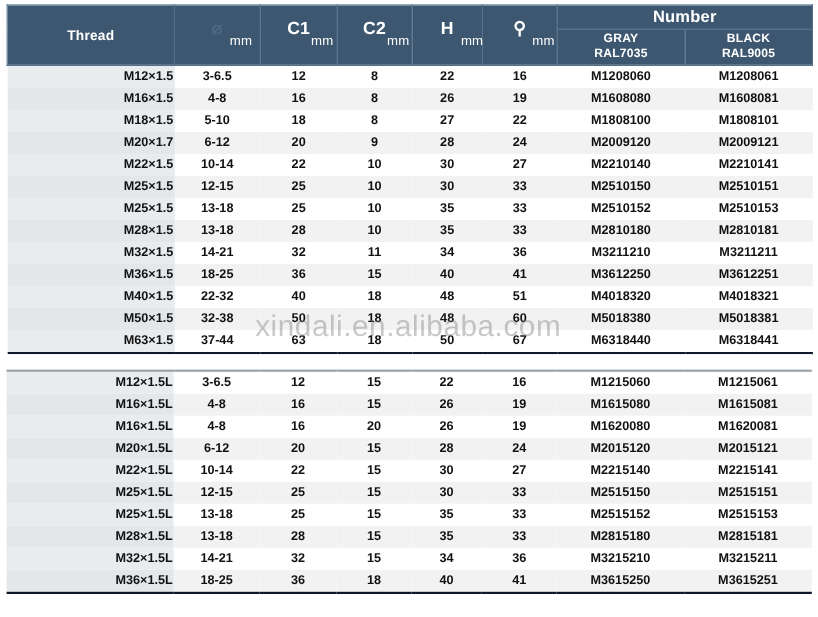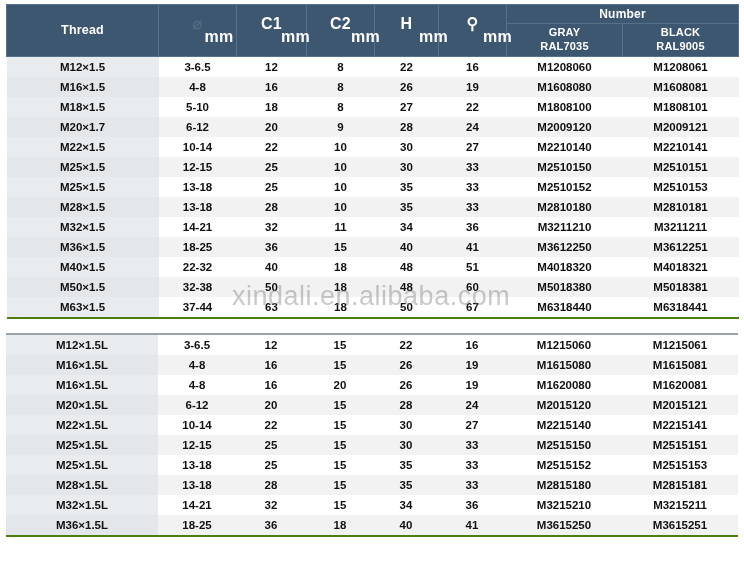--- a/index.html
+++ b/index.html
@@ -33,57 +33,57 @@
     background: #3d5770;
     color: #ffffff;
     font-weight: bold;
     text-align: center;
     vertical-align: middle;
     border: 1px solid #55718c;
     padding: 2px 1px;
     letter-spacing: 0.2px;
   }
   thead th.thread-head { font-size: 12.5px; }
-  thead th.num-head    { font-size: 12px; }
+  thead th.num-head    { font-size: 15px; }
   thead th.sub-head    { font-size: 11px; line-height: 1.25; }
   .sym {
     display: block;
     font-size: 16px;
     line-height: 1.15;
     height: 13px;
     text-align: center;
   }
   .sym-faint { color: #4e6880; }
   .unit {
     display: block;
-    font-size: 16px;
-    font-weight: bold;
+    font-size: 12px;
+    font-weight: normal;
     line-height: 1.15;
     padding-left: 43px;
   }
 
   
   tbody td {
     text-align: center;
     vertical-align: middle;
     color: #111111;
     font-weight: bold;
     font-size: 11.5px;
     height: 20px;
     padding: 0 1px;
     border: none;
     background: #ffffff;
   }
   tbody tr:nth-child(even) td { background: #f2f2f2; }
-  tbody td.thread-cell { background: #e9ecee; }
+  tbody td.thread-cell { background: #e9ecee; text-align: right; }
   tbody tr:nth-child(even) td.thread-cell { background: #e4e7ea; }
 
   
   .block-top    { border-top: 2px solid #9aa3aa; }
-  .block-bottom { border-bottom: 2px solid #4d7c0f; }
+  .block-bottom { border-bottom: 2px solid #0f172a; }
   .gap { height: 14px; background: #ffffff; }
 
   table.spec2 { margin-top: 0; }
 
   
   .wm-layer {
     position: absolute;
     left: 0; top: 0;
     width: 744px; height: 561px;
     pointer-events: none;

